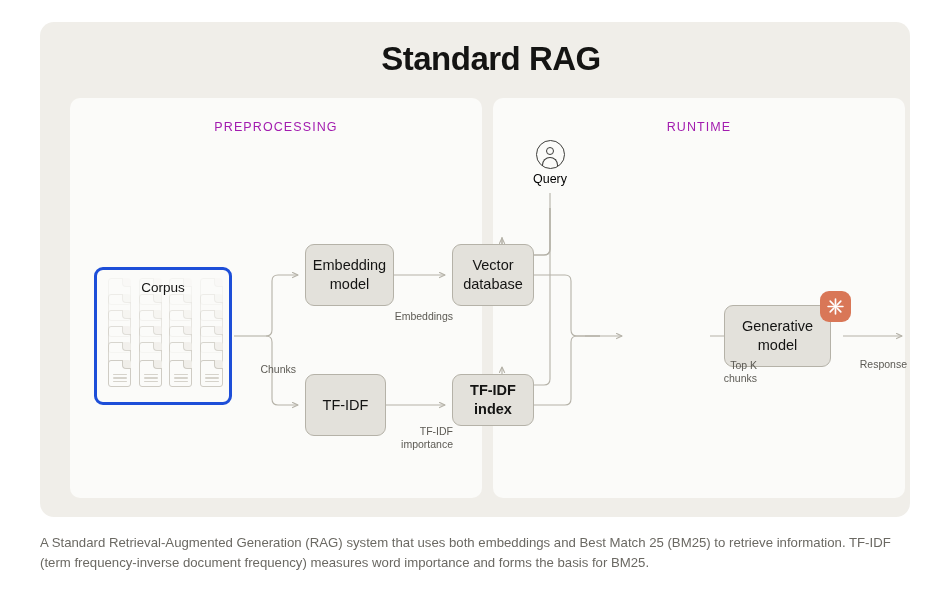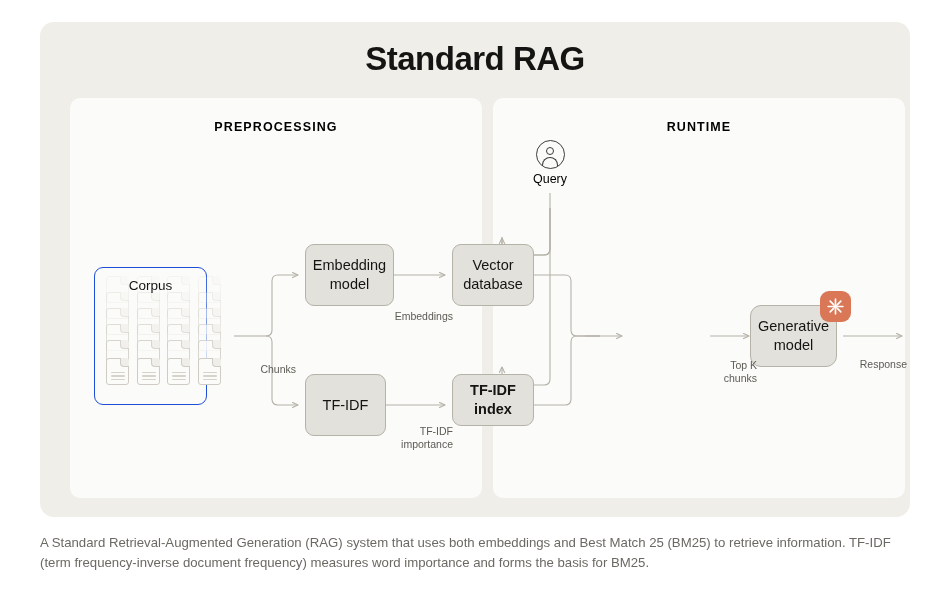--- a/index.html
+++ b/index.html
@@ -28,21 +28,21 @@
     left: 40px;
     top: 22px;
     width: 870px;
     height: 495px;
     background: #F0EEE9;
     border-radius: 14px;
   }
 
   .diagram-title {
     position: absolute;
-    left: 0;
+    left: 16px;
     top: 18px;
     width: 870px;
     text-align: center;
     font-size: 33px;
     font-weight: 700;
     letter-spacing: -0.5px;
     color: #141413;
   }
 
   
@@ -56,23 +56,23 @@
   .panel-left  { left: 30px;  width: 412px; }
   .panel-right { left: 453px; width: 412px; }
 
   .panel-label {
     position: absolute;
     top: 22px;
     left: 0;
     width: 100%;
     text-align: center;
     font-size: 12.5px;
-    font-weight: 700;
+    font-weight: 400;
     letter-spacing: 1.1px;
-    color: #000000;
+    color: #a21caf;
   }
 
   
   .wires {
     position: absolute;
     left: 0; top: 0;
     width: 870px; height: 495px;
     pointer-events: none;
   }
 
@@ -90,31 +90,31 @@
     line-height: 1.28;
     color: #141413;
     box-sizing: border-box;
   }
 
   #box-embedding  { left: 265px; top: 222px; width: 89px;  height: 62px; }
   #box-tfidf      { left: 265px; top: 352px; width: 81px;  height: 62px; }
   #box-vectordb   { left: 412px; top: 222px; width: 82px;  height: 62px; }
   #box-tfidfindex { left: 412px; top: 352px; width: 82px;  height: 52px; font-weight: bold; }
   #box-rank       { left: 589px; top: 283px; width: 81px;  height: 62px; }
-  #box-generative { left: 710px; top: 283px; width: 87px;  height: 62px; border-radius: 11px; }
+  #box-generative { left: 684px; top: 283px; width: 107px;  height: 62px; }
 
   
   #corpus {
     position: absolute;
     left: 54px;
     top: 245px;
-    width: 113px;
+    width: 138px;
     height: 138px;
     background: #FBFBF9;
-    border: 1px solid #1d4ed8;
+    border: 3px solid #1d4ed8;
     border-radius: 9px;
     box-sizing: border-box;
   }
   #corpus .corpus-title {
     position: absolute;
     top: 10px; left: 0; width: 100%;
     text-align: center;
     font-size: 13.5px;
     color: #141413;
     z-index: 5;

